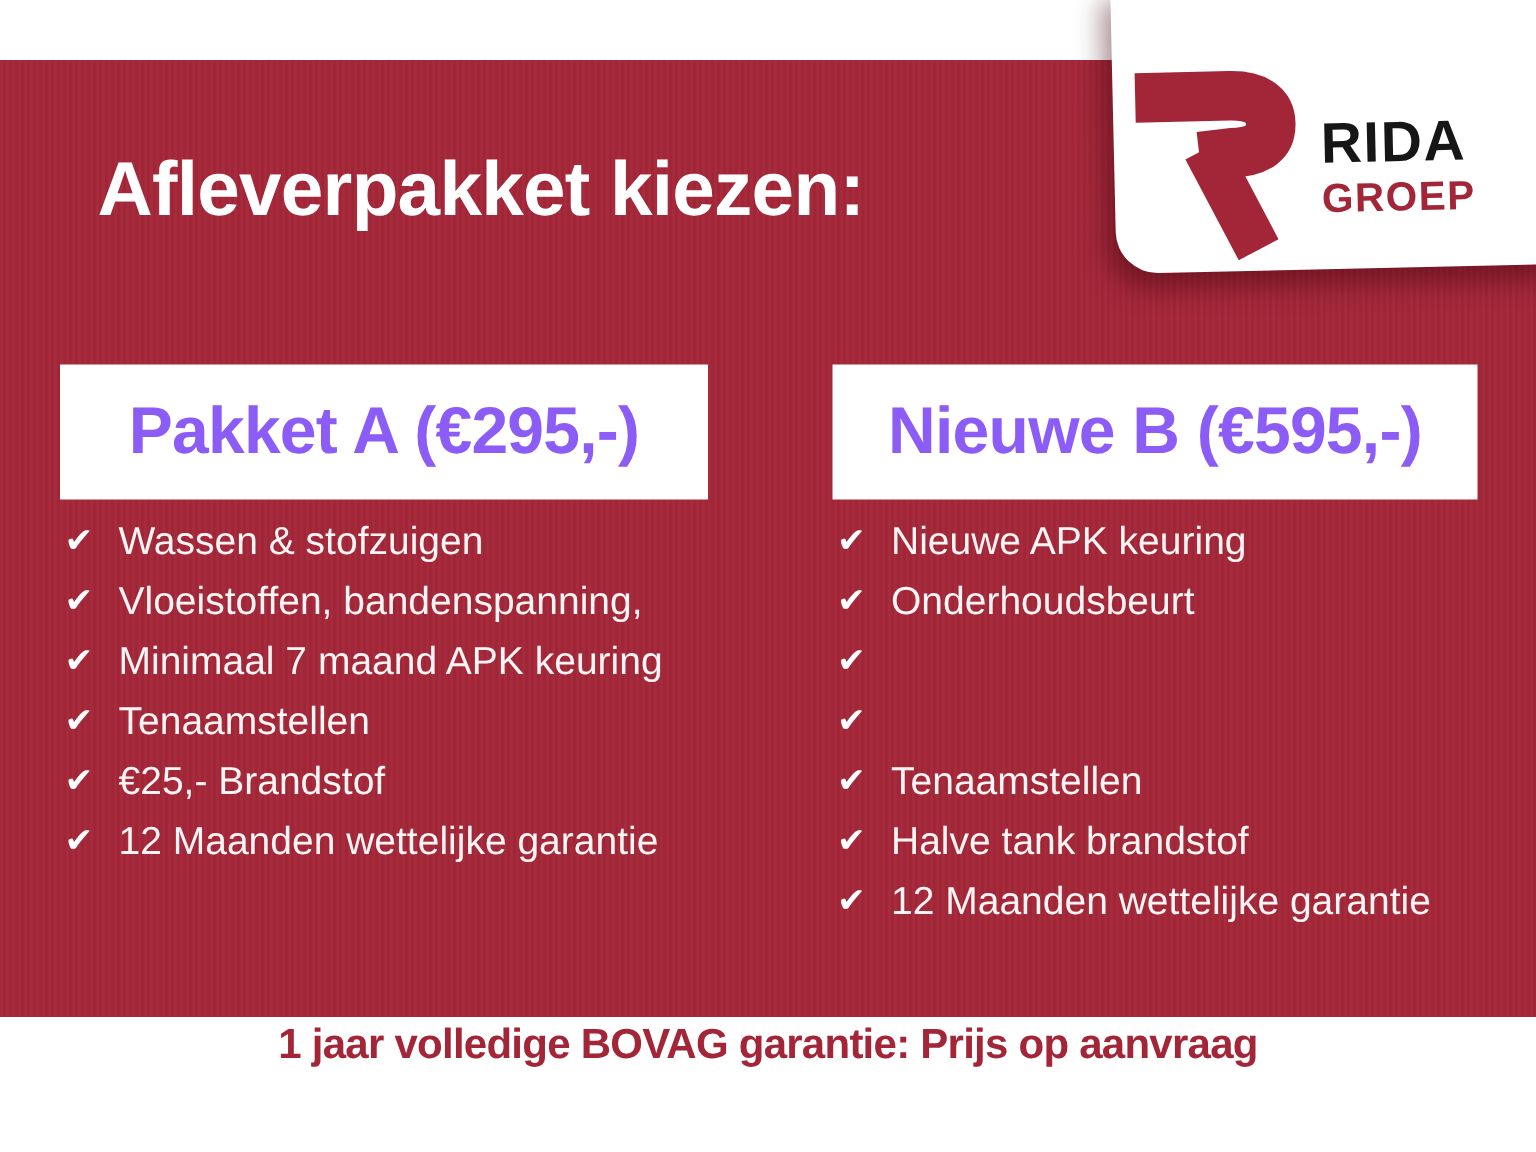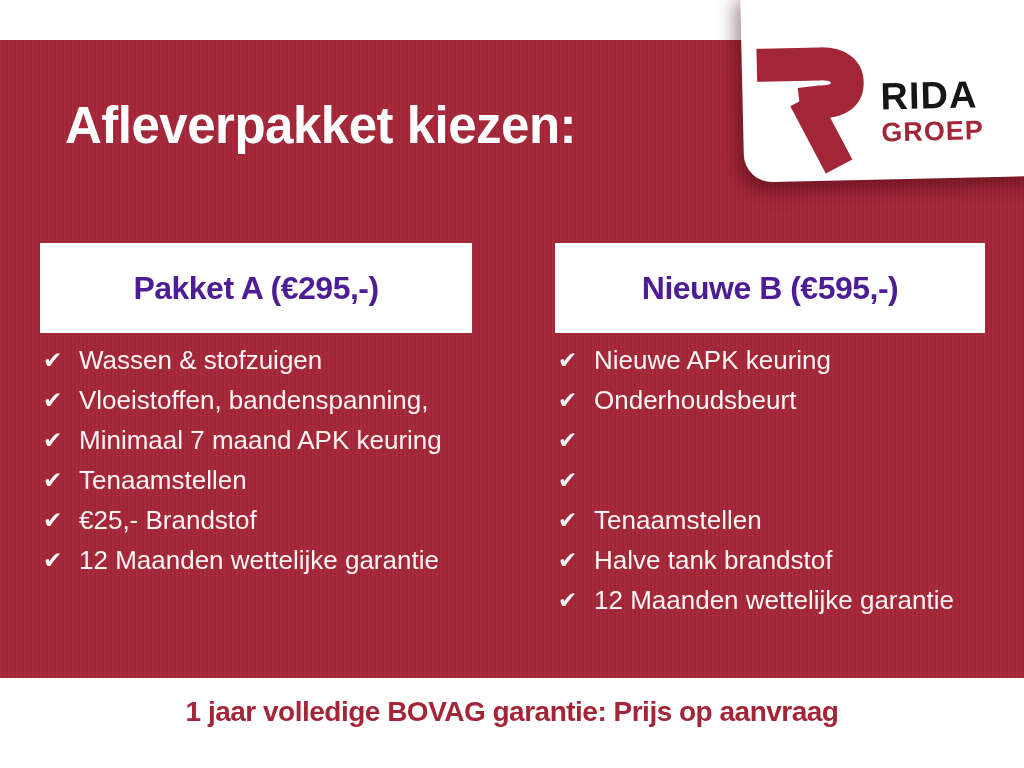--- a/index.html
+++ b/index.html
@@ -35,35 +35,35 @@
   .logo-brand { font-size:38px; font-weight:700; color:#161616; letter-spacing:1px; line-height:1.0; }
   .logo-sub   { font-size:27px; font-weight:600; color:#A32638; letter-spacing:1px; line-height:1.0; margin-top:4px; }
 
   
   .pkg-col { position:absolute; top:243px; }
   .pkg-col-a { left:40px;  width:432px; }
   .pkg-col-b { left:555px; width:430px; }
   .pkg-header {
     height:90px; background:#ffffff;
     display:flex; align-items:center; justify-content:center;
-    font-size:32px; font-weight:700; color:#4c1d95; letter-spacing:-0.5px;
+    font-size:44px; font-weight:700; color:#8b5cf6; letter-spacing:-0.5px;
     white-space:nowrap; cursor:pointer;
   }
   .pkg-list { list-style:none; margin:0; padding:0; position:absolute; top:97px; left:0; right:0; }
   .pkg-list li {
     display:flex; align-items:center; height:40px;
     color:#faf4f4; font-size:26px; white-space:nowrap;
   }
   .pkg-list .check { flex:none; width:36px; padding-left:3px; font-size:23px; font-weight:700; color:#ffffff; }
   .pkg-list li.cont { padding-left:39px; }
 
   
   .bottom-bar { position:absolute; left:0; top:678px; width:1024px; height:90px; background:#ffffff; }
   .footer-note {
-    margin-top:18px; text-align:center;
+    margin-top:2px; text-align:center;
     font-size:28px; font-weight:700; color:#A32638; letter-spacing:-0.5px;
     white-space:nowrap;
   }
 </style>
 </head>
 <body>
 
 <div class="canvas">
 
   <div class="red-area">

